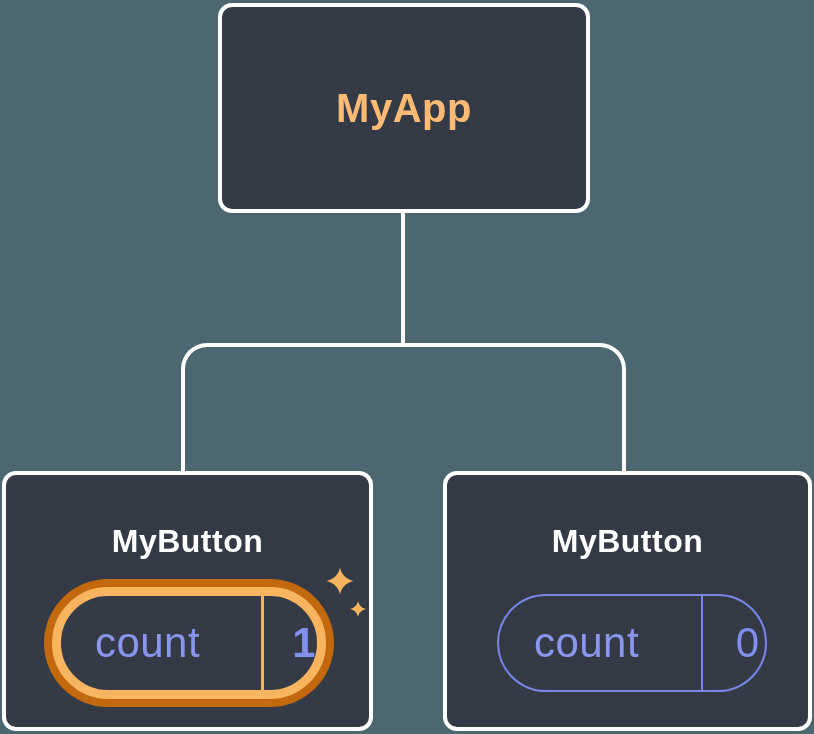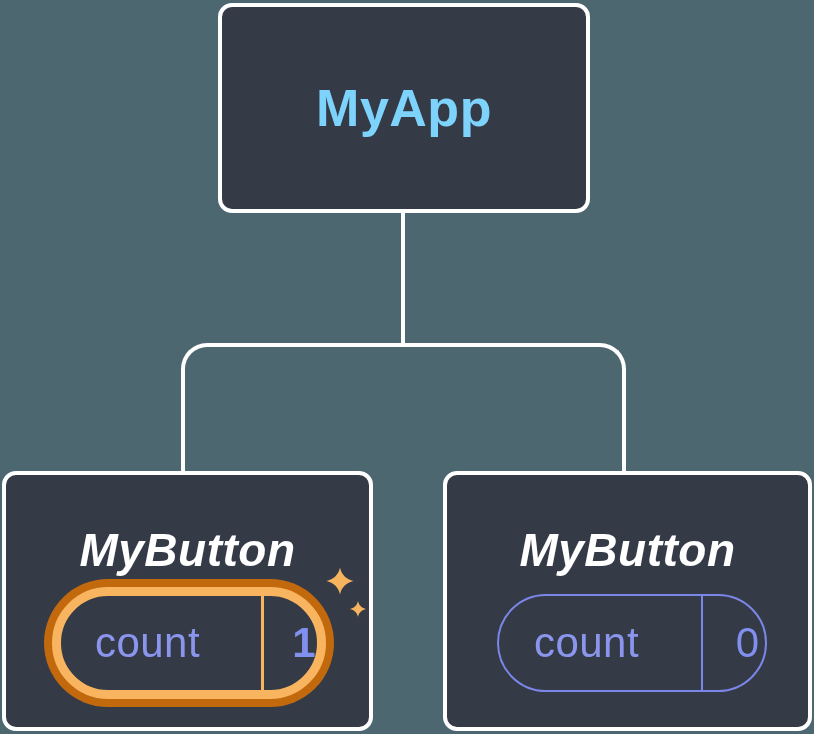--- a/index.html
+++ b/index.html
@@ -41,34 +41,33 @@
   }
   .node-left{
     left:2px; top:471px;
     width:371px; height:260px;
   }
   .node-right{
     left:443px; top:471px;
     width:369px; height:260px;
   }
   .node-label{
-    color:#7dd3fc;
-    font-size:52px;
+    color:#fdba74;
+    font-size:40px;
     font-weight:700;
     letter-spacing:0.5px;
   }
   .node-title{
     position:absolute;
     left:0; right:0; top:48px;
     text-align:center;
     color:#ffffff;
-    font-size:46px;
+    font-size:32px;
     font-weight:700;
     letter-spacing:0.5px;
-    font-style:italic;
   }
   
   .stem{
     position:absolute;
     left:401px; top:212px;
     width:4px; height:132px;
     background:var(--connector);
   }
   .bracket{
     position:absolute;

